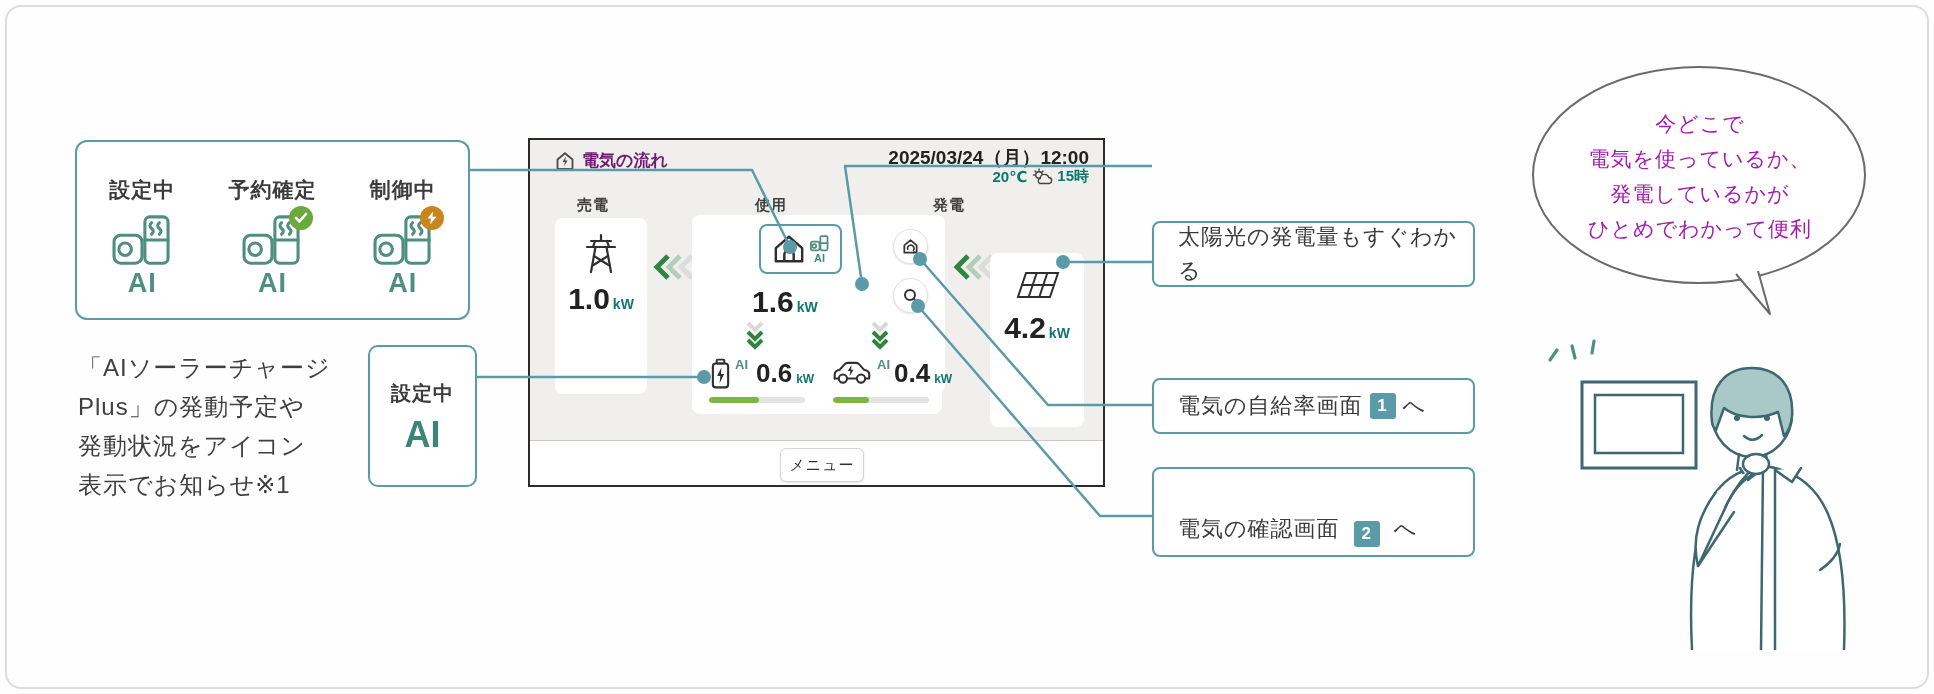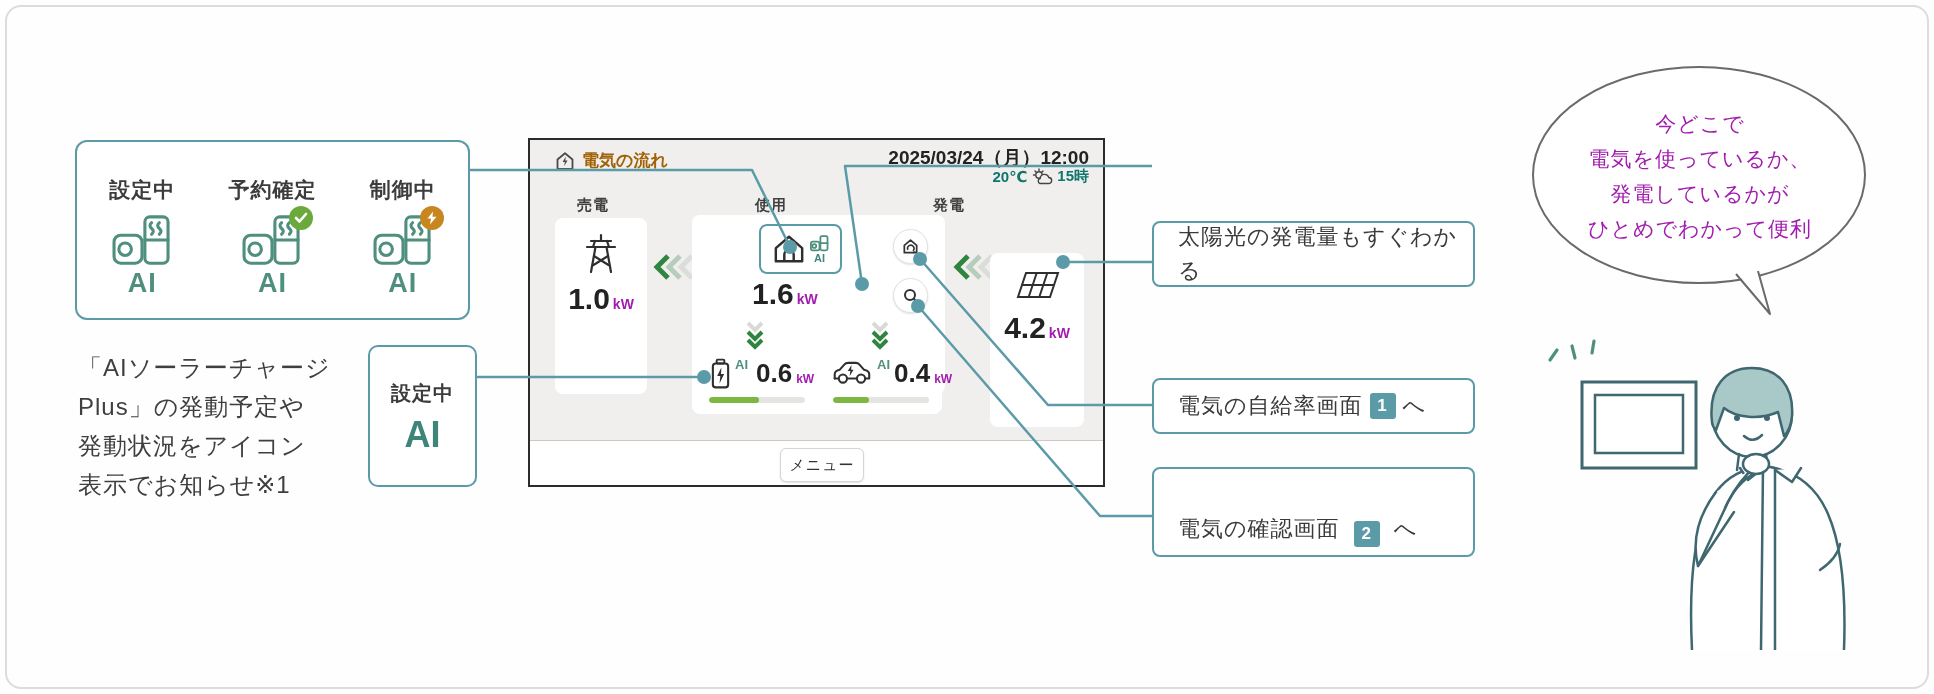--- a/index.html
+++ b/index.html
@@ -22,28 +22,28 @@
   
   .note{position:absolute;left:78px;top:348px;width:310px;font-size:24px;line-height:39px;color:#3f3f3f;letter-spacing:1px;}
 
   
   .setting-box{position:absolute;left:368px;top:345px;width:109px;height:142px;border:2px solid #5B9BA8;border-radius:10px;background:#fff;box-sizing:border-box;display:flex;flex-direction:column;align-items:center;justify-content:center;gap:10px;}
   .setting-box .lbl{font-size:20px;font-weight:bold;color:#3c3c3c;letter-spacing:1px;}
   .setting-box .ai{font-size:36px;font-weight:bold;color:#3D8579;line-height:1;}
 
   
   .screen{position:absolute;left:528px;top:138px;width:577px;height:349px;background:#f0efed;border:2px solid #2b2b2b;box-sizing:border-box;}
-  .scr-title{position:absolute;left:24px;top:9px;display:flex;align-items:center;gap:6px;font-size:17px;font-weight:bold;color:#a16207;}
+  .scr-title{position:absolute;left:24px;top:9px;display:flex;align-items:center;gap:6px;font-size:17px;font-weight:bold;color:#701a75;}
   .scr-date{position:absolute;right:14px;top:5px;font-size:19px;font-weight:bold;color:#222;}
   .scr-weather{position:absolute;right:14px;top:27px;display:flex;align-items:center;gap:4px;font-size:15px;font-weight:bold;color:#0f766e;}
   .col-label{position:absolute;font-size:15px;color:#3f3f3f;font-weight:bold;letter-spacing:1px;}
   .card{position:absolute;background:#fff;border-radius:8px;}
-  .val-row{display:flex;align-items:baseline;gap:3px;}
+  .val-row{display:flex;align-items:baseline;gap:3px;margin-top:8px;}
   .val-big{font-size:30px;font-weight:bold;color:#222;}
-  .val-unit{font-size:14px;font-weight:bold;color:#a21caf;}
+  .val-unit{font-size:14px;font-weight:bold;color:#0f766e;}
   .house-btn{position:absolute;left:67px;top:9px;width:83px;height:50px;border:2px solid #5B9BA8;border-radius:8px;background:#fff;box-sizing:border-box;display:flex;align-items:center;justify-content:center;gap:4px;}
   .mini-ai{display:flex;flex-direction:column;align-items:center;line-height:1;}
   .mini-ai .t{font-size:11px;font-weight:bold;color:#44857B;margin-top:1px;}
   .circle-btn{position:absolute;width:33px;height:33px;border-radius:50%;background:#fff;border:1px solid #e2e2e0;box-shadow:0 1px 2px rgba(0,0,0,.12);display:flex;align-items:center;justify-content:center;}
   .sub-group{position:absolute;top:8px;display:flex;align-items:flex-start;gap:4px;}
   .sup-ai{font-size:13px;font-weight:bold;color:#4E8F7E;line-height:1;margin-top:0px;}
   .pbar{position:absolute;height:6px;background:#e4e4e1;border-radius:3px;overflow:hidden;}
   .pbar .fill{height:100%;background:#7DB742;border-radius:3px;}
   .bottom-bar{position:absolute;left:0;right:0;bottom:0;height:44px;background:#fff;border-top:1px solid #c9c9c7;}
   .menu-btn{position:absolute;left:250px;top:308px;width:82px;height:32px;background:#fff;border:1px solid #d5d5d3;border-radius:6px;box-shadow:0 1px 2px rgba(0,0,0,.12);font-size:15px;color:#333;display:flex;align-items:center;justify-content:center;letter-spacing:1px;}

